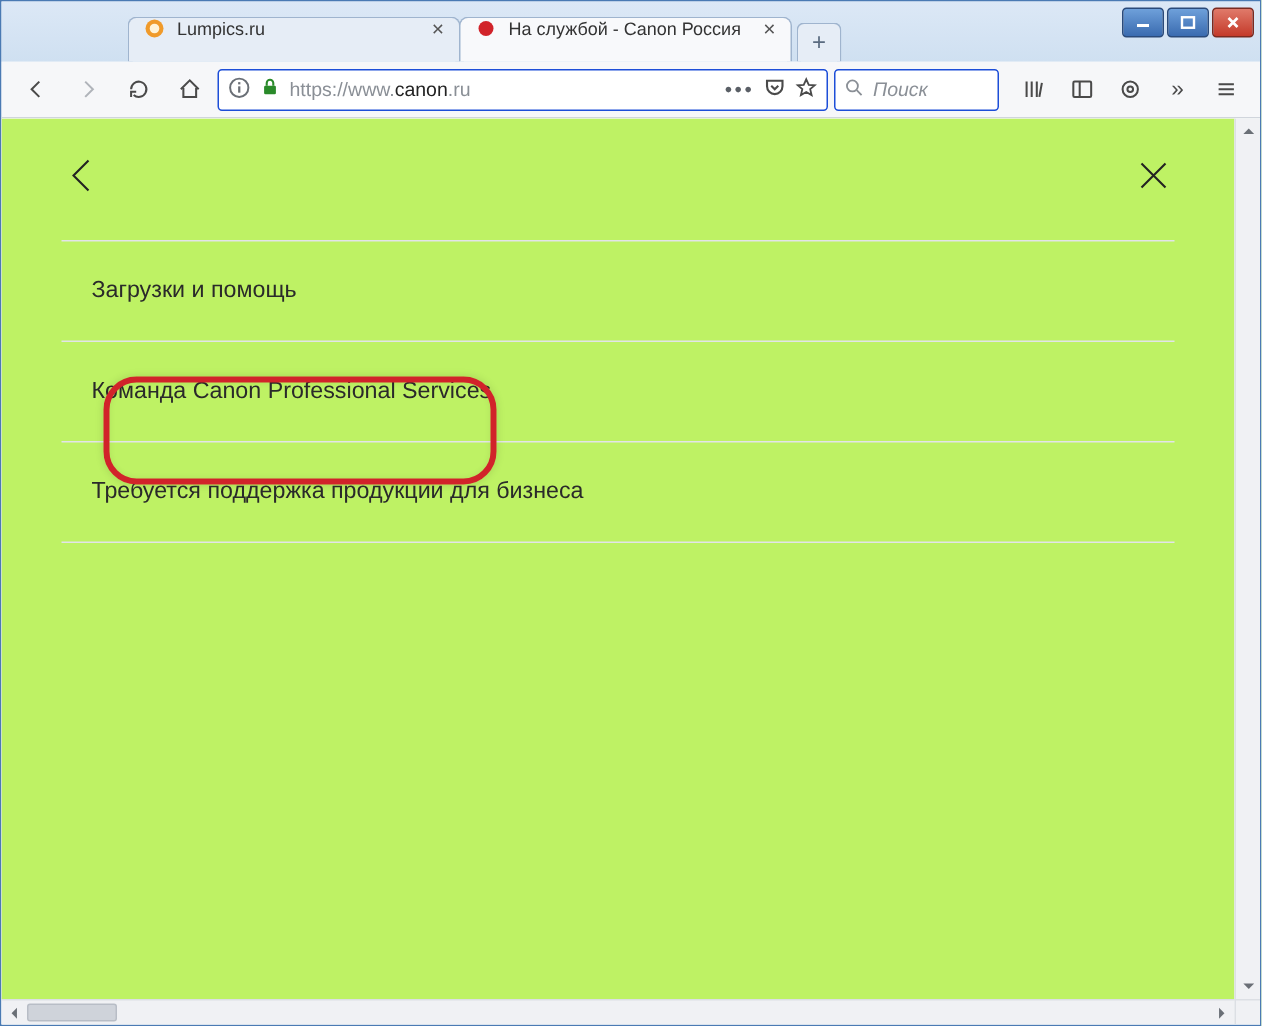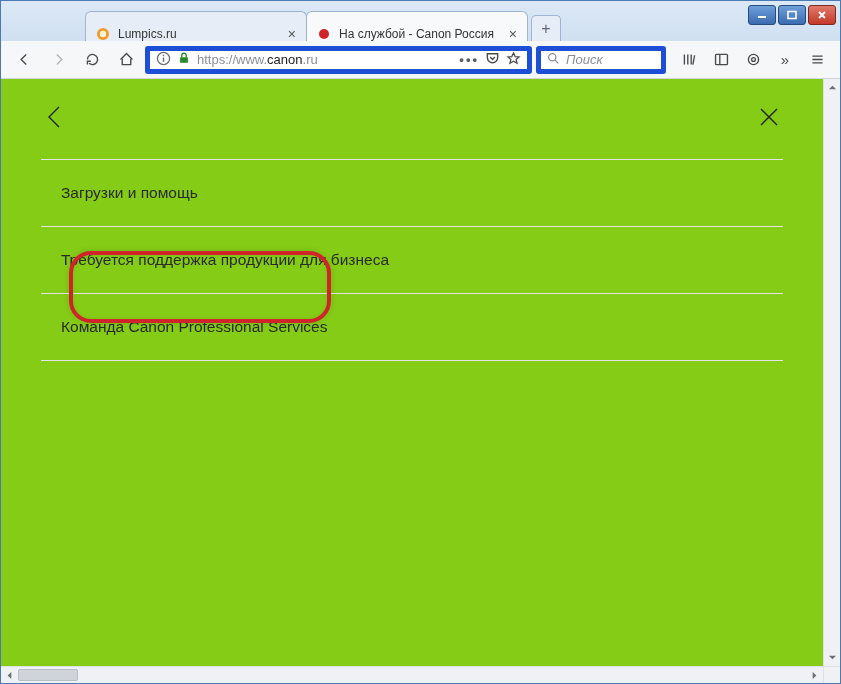--- a/index.html
+++ b/index.html
@@ -16,21 +16,21 @@
     height: 40px; display: flex; align-items: flex-end;
     padding: 6px 0 0 84px; gap: 0;
     background: linear-gradient(#dce8f6, #cfe0f1);
     position: relative;
   }
   .tab {
     height: 30px; width: 222px;
     background: #f8f9fb;
     border: 1px solid #9fb4ce; border-bottom: none;
     border-radius: 6px 6px 0 0;
-    display: flex; align-items: flex-end; gap: 8px;
+    display: flex; align-items: flex-start; gap: 8px;
     padding: 0 10px; font-size: 12px; color: #333;
     margin-right: -1px;
     position: relative;
   }
   .tab.inactive { background: #e6edf6; }
   .tab .favicon { width: 14px; height: 14px; flex: 0 0 14px; }
   .tab .title { flex: 1 1 auto; overflow: hidden; white-space: nowrap; text-overflow: ellipsis; }
   .tab .close-x { color: #555; font-size: 14px; line-height: 1; cursor: default; }
   .newtab {
     width: 30px; height: 26px; margin-left: 4px;
@@ -54,40 +54,40 @@
     height: 38px; background: #f6f7f9; border-bottom: 1px solid #d0d5dc;
     display: flex; align-items: center; padding: 0 8px; gap: 4px;
   }
   .nav-icon {
     width: 30px; height: 28px; display: flex; align-items: center; justify-content: center;
     color: #4a4a4a; border-radius: 3px;
   }
   .nav-icon.disabled { color: #b0b4ba; }
   .nav-icon svg { width: 17px; height: 17px; stroke: currentColor; fill: none; stroke-width: 1.6; }
   .url-box, .search-box {
-    height: 28px; border: 5px solid #1d4ed8; border-radius: 3px;
+    height: 28px; border: 1px solid #1d4ed8; border-radius: 3px;
     background: #fff; display: flex; align-items: center; padding: 0 6px; gap: 6px;
     font-size: 13px; color: #555;
   }
   .url-box { flex: 1 1 auto; min-width: 200px; }
-  .search-box { width: 130px; color: #8a8f96; font-style: italic; }
+  .search-box { width: 110px; color: #8a8f96; font-style: italic; }
   .url-text { flex: 1; white-space: nowrap; overflow: hidden; }
   .url-text .dim { color: #8a8f96; }
   .url-text .host { color: #222; }
   .lock { color: #2a8a2a; }
   .dots { letter-spacing: 2px; color: #5a5f66; font-weight: bold; }
   .right-icons { display: flex; align-items: center; gap: 2px; margin-left: 4px; }
   
   .viewport {
     flex: 1 1 auto; position: relative; background: #fff;
     overflow: hidden;
   }
   .page {
     position: absolute; inset: 0 17px 17px 0; 
-    background: #84cc16; padding: 24px 40px;
+    background: #bef264; padding: 24px 40px;
   }
   .page-top { display: flex; justify-content: space-between; align-items: center; margin-bottom: 24px; }
   .chev, .bigx { color: #222; }
   .chev svg, .bigx svg { width: 28px; height: 28px; stroke: #222; stroke-width: 1.4; fill: none; }
   .menu { list-style: none; }
   .menu li {
     padding: 24px 20px;
     border-bottom: 1px solid #e2e4e8;
     font-size: 15.5px; color: #2a2a2a;
     font-family: Arial, sans-serif;
@@ -271,22 +271,22 @@
             </svg>
         </span>
         <span class="bigx">
           <svg viewBox="0 0 28 28">
               <path d="M6 6 L22 22 M22 6 L6 22"></path>
             </svg>
         </span>
       </div>
       <ul class="menu">
         <li>Загрузки и помощь</li>
+        <li>Команда Canon Professional Services</li>
         <li>Требуется поддержка продукции для бизнеса</li>
-        <li>Команда Canon Professional Services</li>
       </ul>
     </div>
 
     <div class="highlight-box"></div>
 
     <div class="vscroll">
       <div class="sb-btn">
           <svg viewBox="0 0 10 10">
             <path d="M1 7 L5 3 L9 7 Z"></path>
           </svg>

